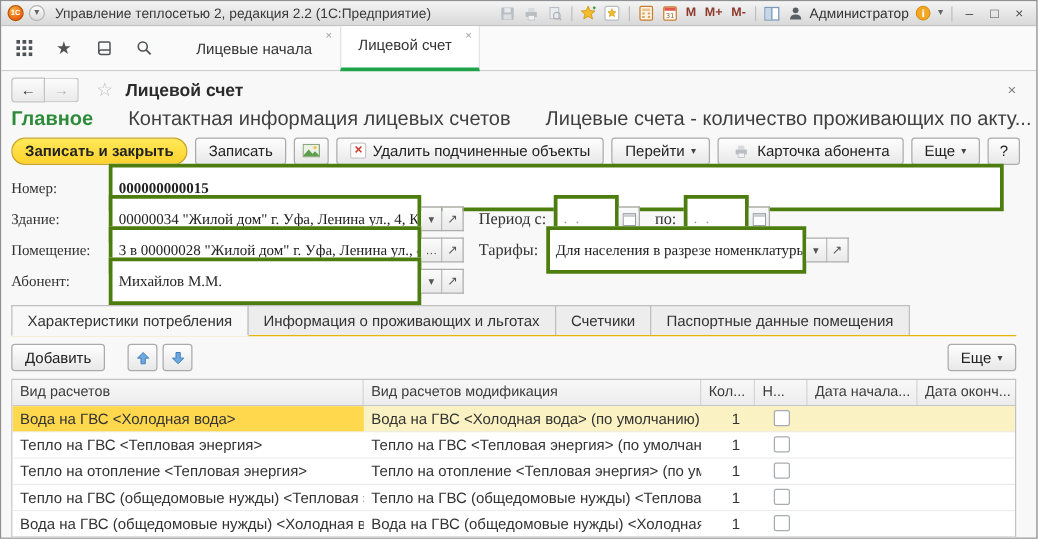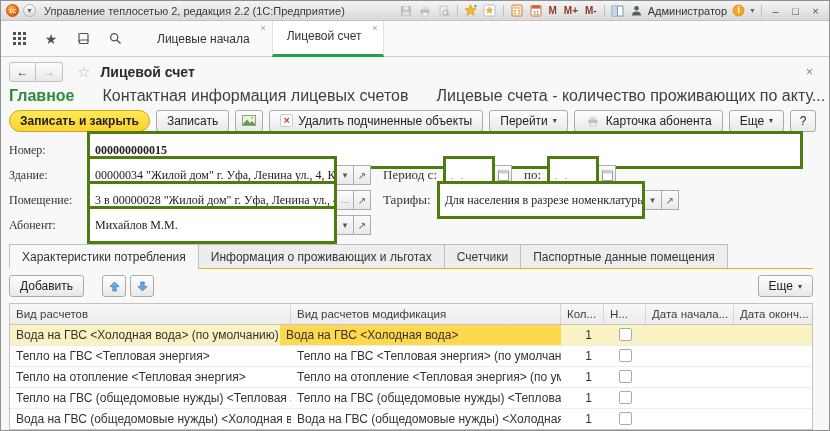--- a/index.html
+++ b/index.html
@@ -371,22 +371,22 @@
       <div class="thead">
         <div class="th c1">Вид расчетов</div>
         <div class="th c2">Вид расчетов модификация</div>
         <div class="th c3">Кол...</div>
         <div class="th c4">Н...</div>
         <div class="th c5">Дата начала...</div>
         <div class="th c6">Дата оконч...</div>
       </div>
 
       <div class="tr selected">
+        <div class="td c1 current">Вода на ГВС &lt;Холодная вода&gt;</div>
         <div class="td c2">Вода на ГВС &lt;Холодная вода&gt; (по умолчанию)</div>
-        <div class="td c1 current">Вода на ГВС &lt;Холодная вода&gt;</div>
         <div class="td c3 num">1</div>
         <div class="td c4 ctr">
             <span class="cb"></span>
           </div>
         <div class="td c5"></div>
         <div class="td c6"></div>
       </div>
 
       <div class="tr">
         <div class="td c1">Тепло на ГВС &lt;Тепловая энергия&gt;</div>

